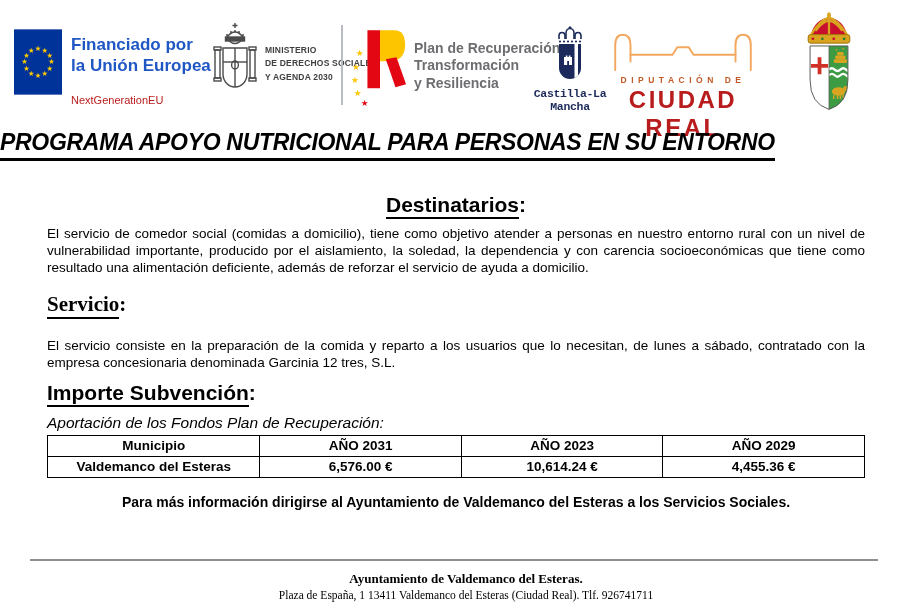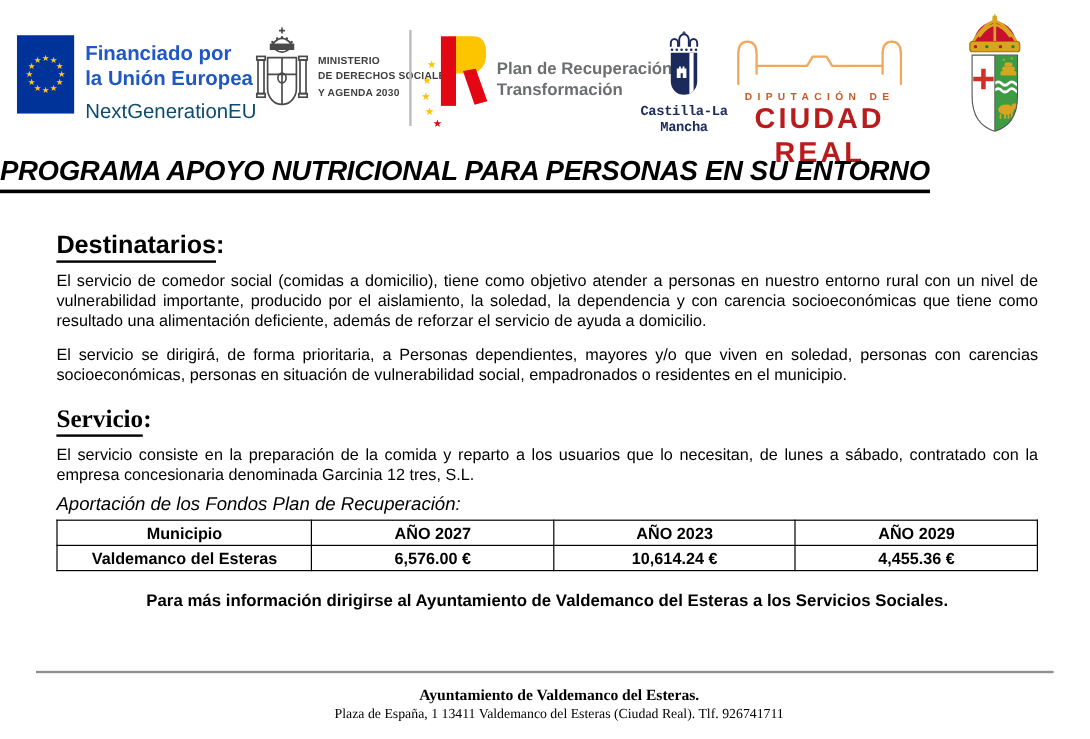--- a/index.html
+++ b/index.html
@@ -9,21 +9,21 @@
     font-family:"Liberation Sans", sans-serif; color:#000; overflow:hidden;
   }
 
   
   .logos { position:absolute; top:0; left:0; width:100%; height:124px; }
 
   .logo-eu { position:absolute; left:14px; top:28px; display:flex; gap:9px; }
   .eu-flag { width:48px; height:68px; display:block; }
   .eu-text { padding-top:7px; }
   .eu-l1,.eu-l2 { font-weight:bold; color:#1f57c5; font-size:17px; line-height:1.22; }
-  .eu-l3 { color:#0c4a6e; font-size:17px; margin-top:7px; }
+  .eu-l3 { color:#b91c1c; font-size:11px; margin-top:18px; }
 
   .logo-ministry { position:absolute; left:212px; top:20px; display:flex; align-items:center; gap:7px; }
   .ministry-crest { width:46px; height:88px; display:block; }
   .ministry-text { font-size:8.5px; font-weight:bold; color:#404040; line-height:1.55; letter-spacing:.2px; }
 
   .ministry-divider { position:absolute; left:341px; top:25px; width:2px; height:80px; background:#b9bcc0; }
 
   .logo-plan { position:absolute; left:351px; top:24px; display:flex; align-items:center; gap:5px; }
   .plan-r { width:58px; height:84px; display:block; }
   .plan-text { font-size:14px; font-weight:bold; color:#6d6e71; line-height:1.22; }
@@ -43,28 +43,28 @@
   
   .title-wrap { position:absolute; top:129px; left:0; width:100%; text-align:left;font-style:italic; }
   .doc-title {
     display:inline-block; font-size:23px; font-weight:bold; letter-spacing:-.3px;
     border-bottom:3px solid #000; padding-bottom:2px; white-space:nowrap;
   }
 
   
   .content { position:absolute; top:165px; left:47px; width:818px; }
   .section-heading { font-size:21px; font-weight:bold; line-height:1.2; }
-  .hd-destinatarios { margin-top:27px; }
+  .hd-destinatarios { margin-top:27px;text-align:center; }
   .hd-servicio { margin-top:16px;font-family:Liberation Serif, serif; }
   .hd-importe { margin-top:9px; }
   .hu { border-bottom:2.5px solid #000; padding-bottom:1px; }
   .body-p { font-size:13.5px; line-height:17px; text-align:justify; }
   .p1 { margin-top:8px; }
   .p2 { margin-top:11px; }
-  .p3 { margin-top:8px; }
+  .p3 { margin-top:20px; }
   .subheading { font-style:italic; font-size:15.5px; margin-top:8px; }
 
   table.subsidy { width:100%; border-collapse:collapse; margin-top:3px; }
   .subsidy th, .subsidy td {
     border:1.6px solid #000; font-size:13.5px; font-weight:bold;
     text-align:center; padding:1.5px 4px; line-height:17px;
   }
   .col-muni { width:26%; }
   .col-year { width:24.66%; }
 
@@ -150,20 +150,21 @@
           <text x="7" y="74" font-size="9" fill="#FDC400">★</text>
           <text x="14" y="84" font-size="9" fill="#E30613">★</text>
         </g>
         <path d="M30,6 H45 Q56,6 56,21 Q56,35 44,38 L30,38 Z" fill="#FDC400"></path>
         <rect x="17" y="6" width="13" height="60" fill="#E30613"></rect>
         <polygon points="36,36 47,34 57,62 46,65" fill="#E30613"></polygon>
       </svg>
       <div class="plan-text">
         <div>Plan de Recuperación,</div>
         <div>Transformación</div>
+        <div>y Resiliencia</div>
       </div>
     </div>
 
     <div class="logo-clm">
       <svg class="clm-emblem" viewBox="0 0 46 62" aria-hidden="true">
         <defs>
           <clipPath id="clmclip">
               <path d="M12,20 H34 V44 A11,11 0 0 1 12,44 Z"></path>
             </clipPath>
         </defs>
@@ -246,32 +247,32 @@
   </div>
 
   <div class="title-wrap">
     <span class="doc-title">PROGRAMA APOYO NUTRICIONAL PARA PERSONAS EN SU ENTORNO</span>
   </div>
 
   <div class="content">
 
     <h2 class="section-heading hd-destinatarios"><span class="hu">Destinatarios</span><span>:</span></h2>
     <p class="body-p p1">El servicio de comedor social (comidas a domicilio), tiene como objetivo atender a personas en nuestro entorno rural con un nivel de vulnerabilidad importante, producido por el aislamiento, la soledad, la dependencia y con carencia socioeconómicas que tiene como resultado una alimentación deficiente, además de reforzar el servicio de ayuda a domicilio.</p>
-    <p class="body-p p2">El servicio se dirigirá, de forma prioritaria, a Personas dependientes, mayores y/o que viven en soledad, personas con carencias socioeconómicas, personas en situación de vulnerabilidad social, empadronados o residentes en el municipio.</p>
 
     <h2 class="section-heading hd-servicio"><span class="hu">Servicio</span><span>:</span></h2>
     <p class="body-p p3">El servicio consiste en la preparación de la comida y reparto a los usuarios que lo necesitan, de lunes a sábado, contratado con la empresa concesionaria denominada Garcinia 12 tres, S.L.</p>
 
+    <h2 class="section-heading hd-importe"><span class="hu">Importe Subvención</span><span>:</span></h2>
     <div class="subheading">Aportación de los Fondos Plan de Recuperación:</div>
 
     <table class="subsidy">
       <thead>
         <tr>
           <th class="col-muni">Municipio</th>
-          <th class="col-year">AÑO 2027</th>
+          <th class="col-year">AÑO 2031</th>
           <th class="col-year">AÑO 2023</th>
           <th class="col-year">AÑO 2029</th>
         </tr>
       </thead>
       <tbody>
         <tr>
           <td>Valdemanco del Esteras</td>
           <td>6,576.00 €</td>
           <td>10,614.24 €</td>
           <td>4,455.36 €</td>

